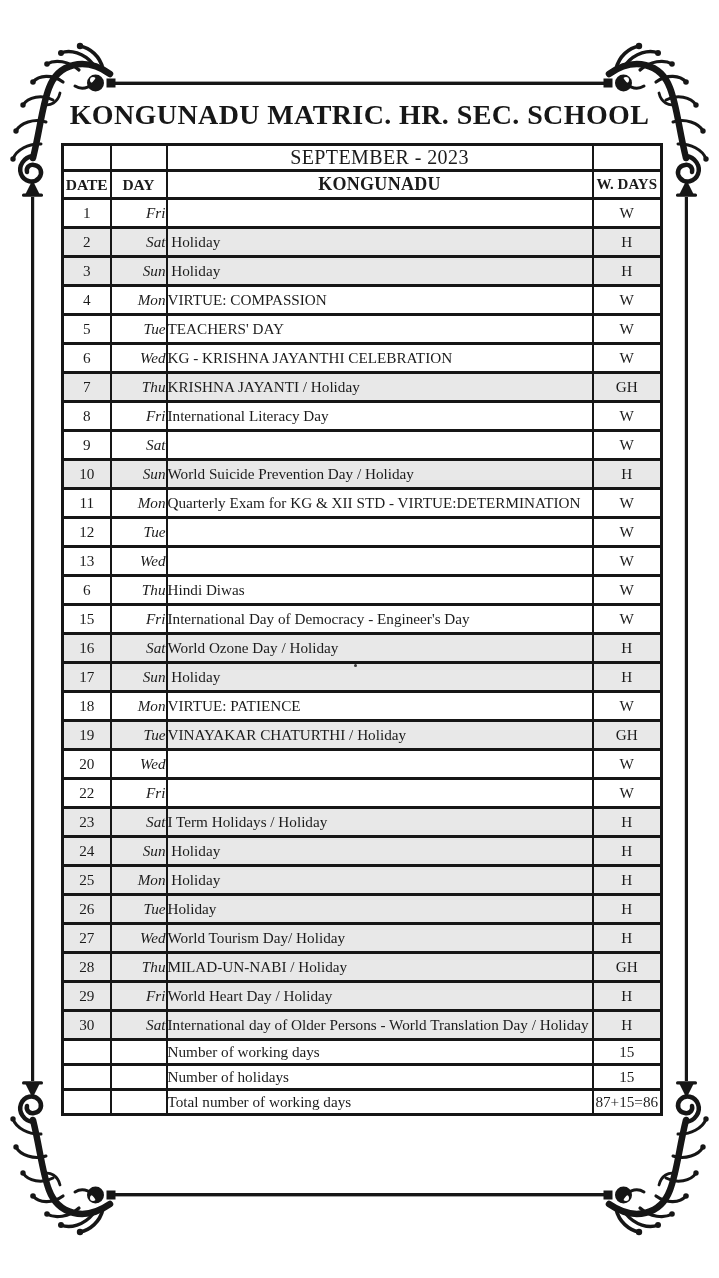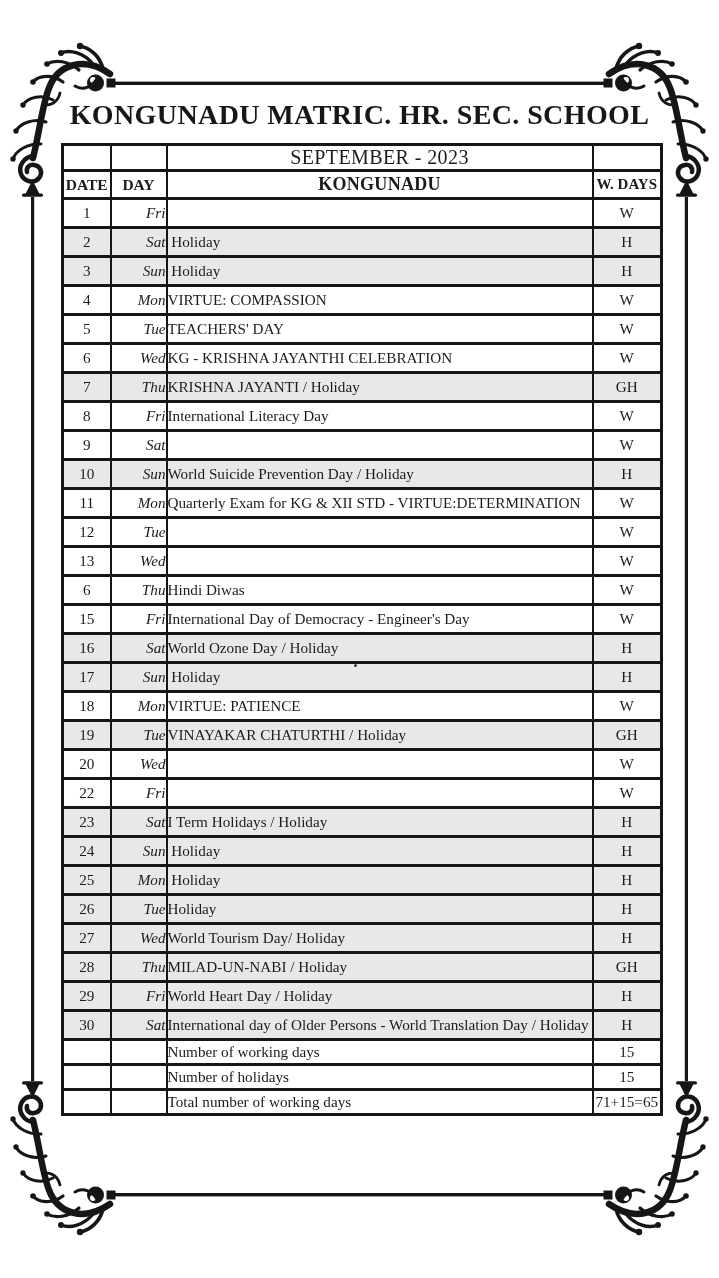--- a/index.html
+++ b/index.html
@@ -295,18 +295,18 @@
         <tr class="sum-row">
       <td class="c-date"></td>
       <td class="c-day"></td>
       <td class="c-act">Number of holidays</td>
       <td class="c-wd">15</td>
     </tr>
         <tr class="sum-row">
       <td class="c-date"></td>
       <td class="c-day"></td>
       <td class="c-act">Total number of working days</td>
-      <td class="c-wd">71+15=65</td>
+      <td class="c-wd">87+15=86</td>
     </tr>
       </tbody>
   </table>
 
 </div>
 
 </body></html>

